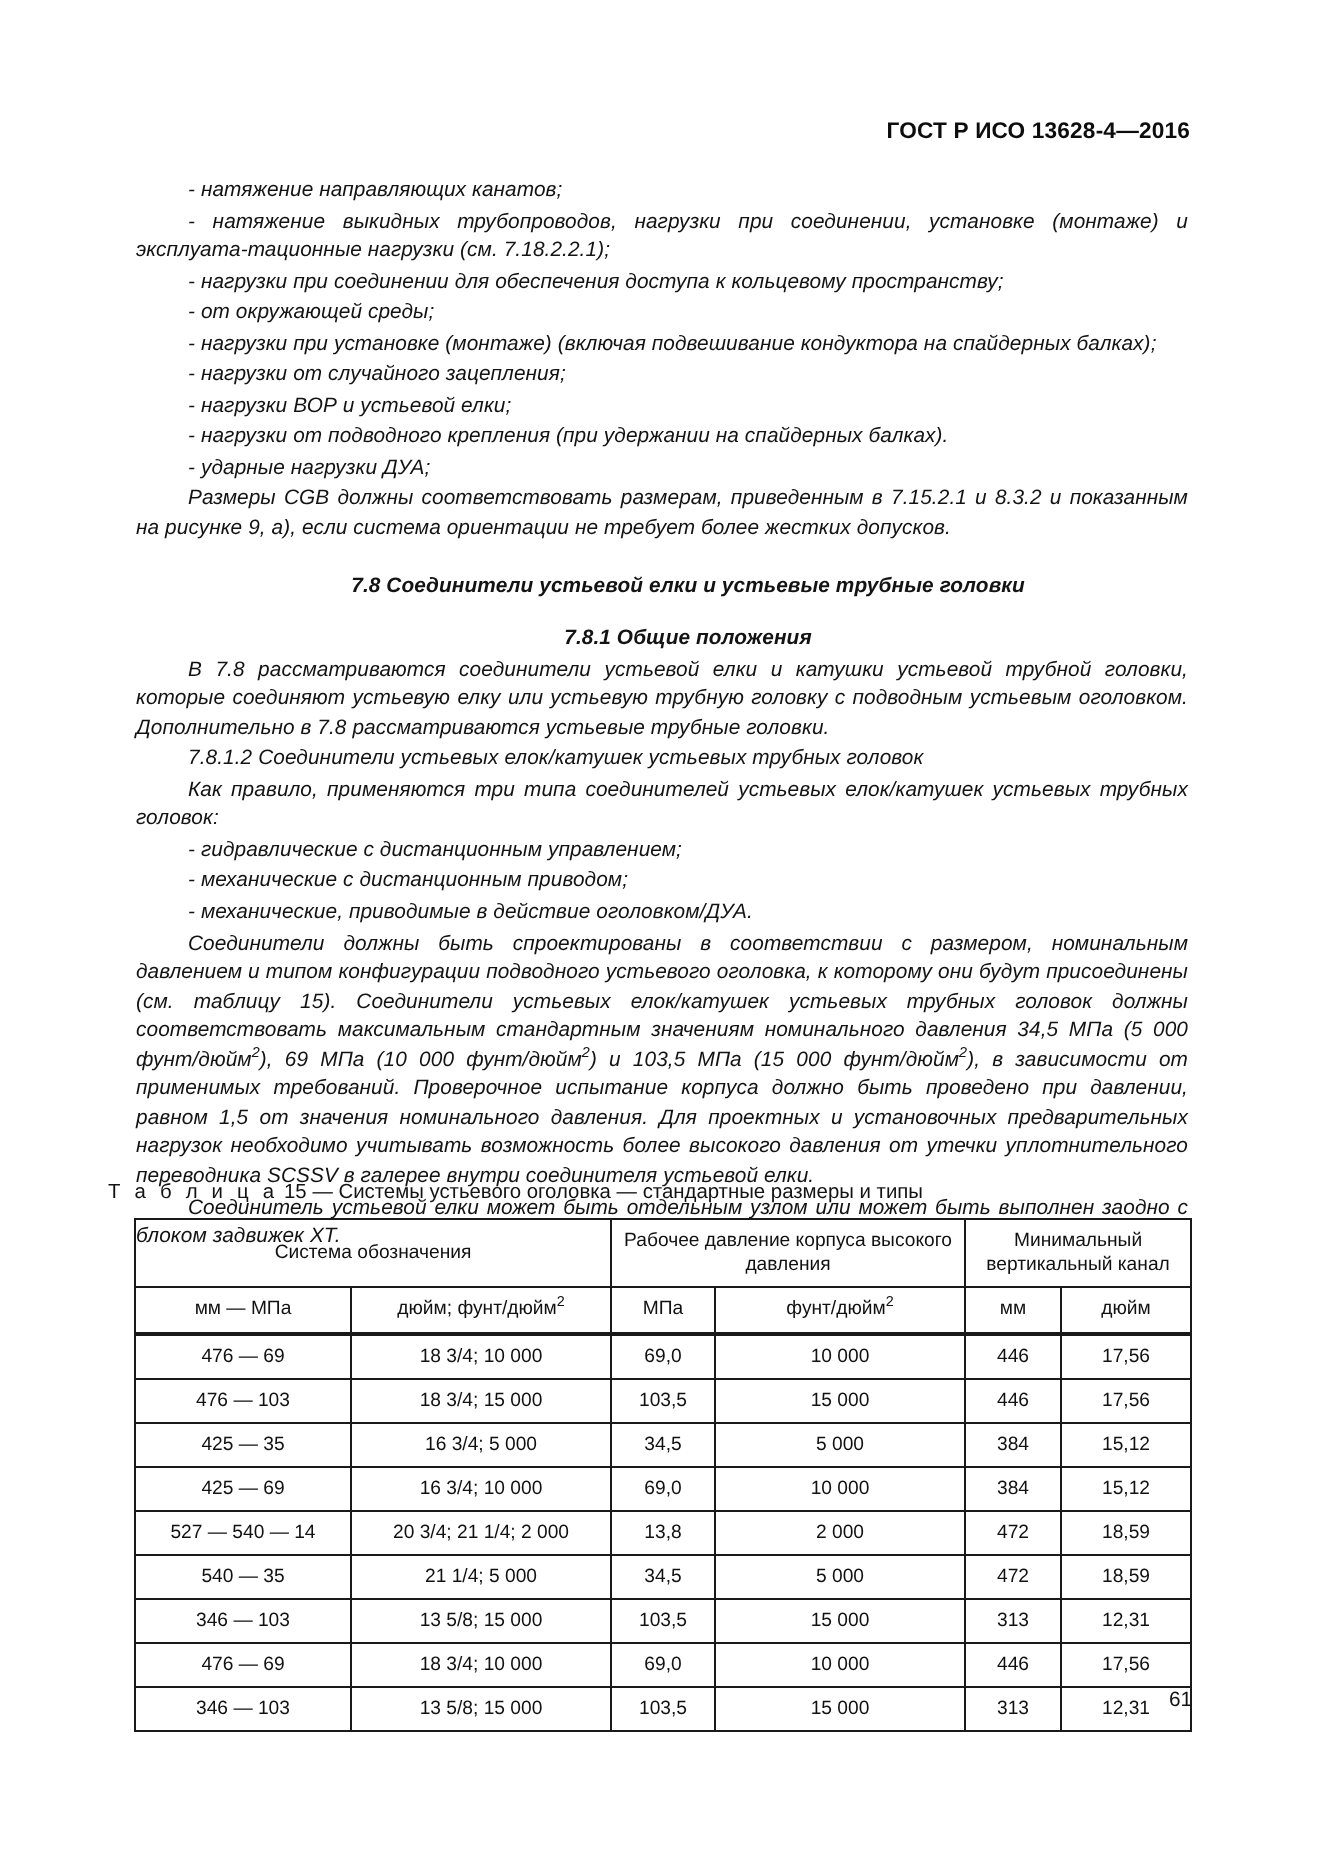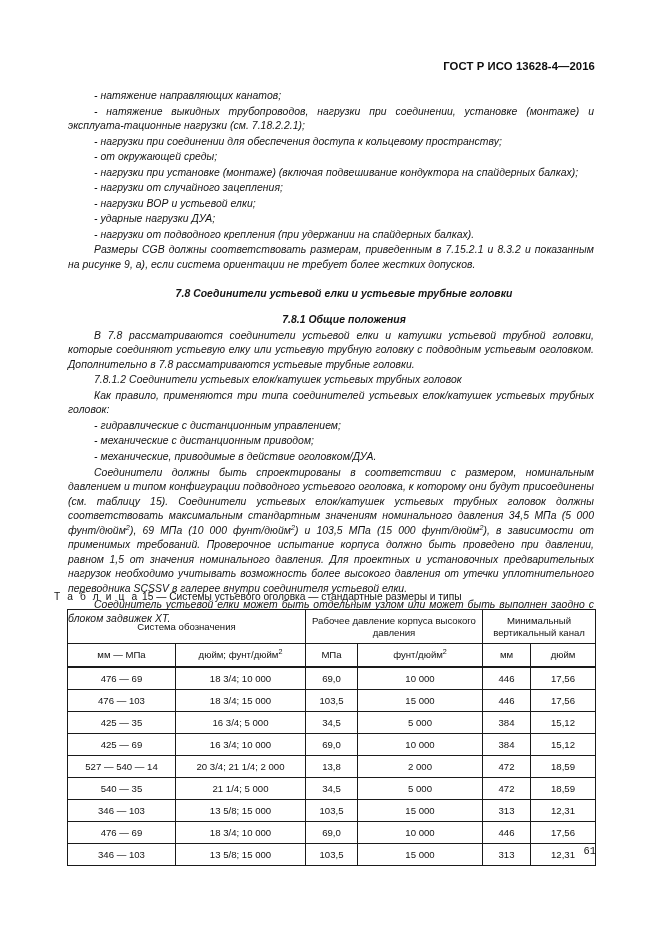--- a/index.html
+++ b/index.html
@@ -91,41 +91,40 @@
   .col5{width:48px;}
   .col6{width:65px;}
 
   .page-num{
     position:absolute;
     left:560px;top:845px;
     width:36px;
     text-align:right;
     font-size:10.4px;
     color:#131313;
-    font-family:Liberation Mono, monospace;
   }
 </style>
 </head>
 <body>
 
 <div class="page">
 
   <div class="doc-header">ГОСТ Р ИСО 13628-4—2016</div>
 
   <div class="content">
 
     <p class="dash">- натяжение направляющих канатов;</p>
     <p class="dash">- натяжение выкидных трубопроводов, нагрузки при соединении, установке (монтаже) и эксплуата-тационные нагрузки (см. 7.18.2.2.1);</p>
     <p class="dash">- нагрузки при соединении для обеспечения доступа к кольцевому пространству;</p>
     <p class="dash">- от окружающей среды;</p>
     <p class="dash">- нагрузки при установке (монтаже) (включая подвешивание кондуктора на спайдерных балках);</p>
     <p class="dash">- нагрузки от случайного зацепления;</p>
     <p class="dash">- нагрузки ВОР и устьевой елки;</p>
+    <p class="dash">- нагрузки от подводного крепления (при удержании на спайдерных балках).</p>
     <p class="dash">- ударные нагрузки ДУА;</p>
-    <p class="dash">- нагрузки от подводного крепления (при удержании на спайдерных балках).</p>
 
     <p class="ind">Размеры CGB должны соответствовать размерам, приведенным в 7.15.2.1 и 8.3.2 и показанным на рисунке 9, а), если система ориентации не требует более жестких допусков.</p>
 
     <div class="sp-12"></div>
     <p class="h-bold">7.8 Соединители устьевой елки и устьевые трубные головки</p>
     <div class="sp-10"></div>
     <p class="h-bold">7.8.1 Общие положения</p>
 
     <p class="ind">В 7.8 рассматриваются соединители устьевой елки и катушки устьевой трубной головки, которые соединяют устьевую елку или устьевую трубную головку с подводным устьевым оголовком. Дополнительно в 7.8 рассматриваются устьевые трубные головки.</p>
     <p class="ind">7.8.1.2 Соединители устьевых елок/катушек устьевых трубных головок</p>

